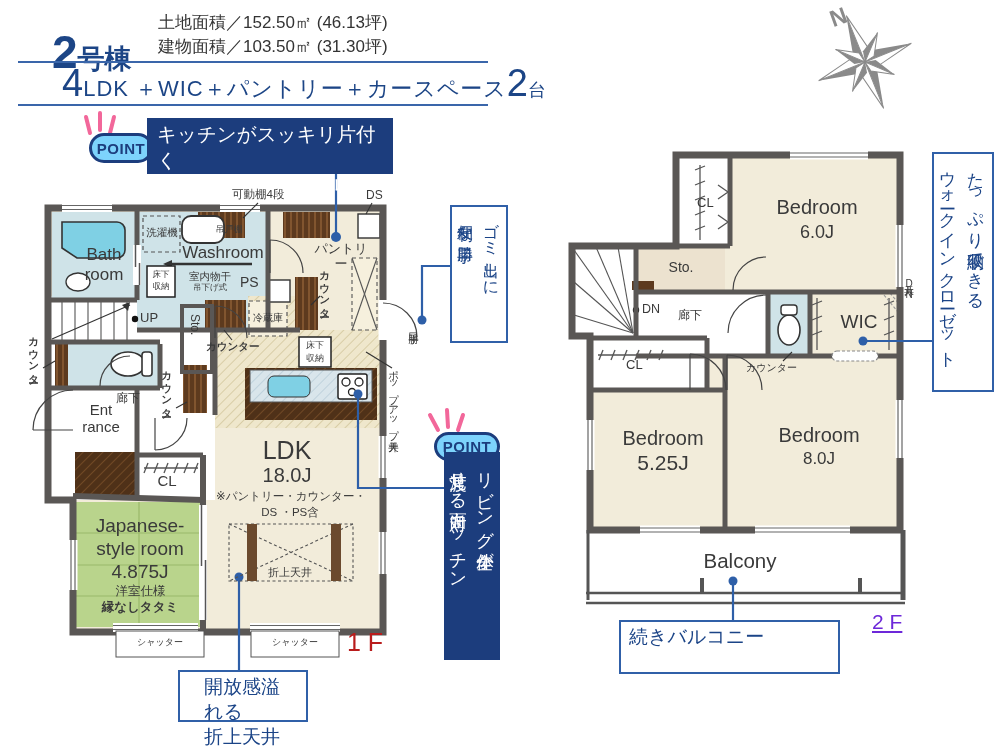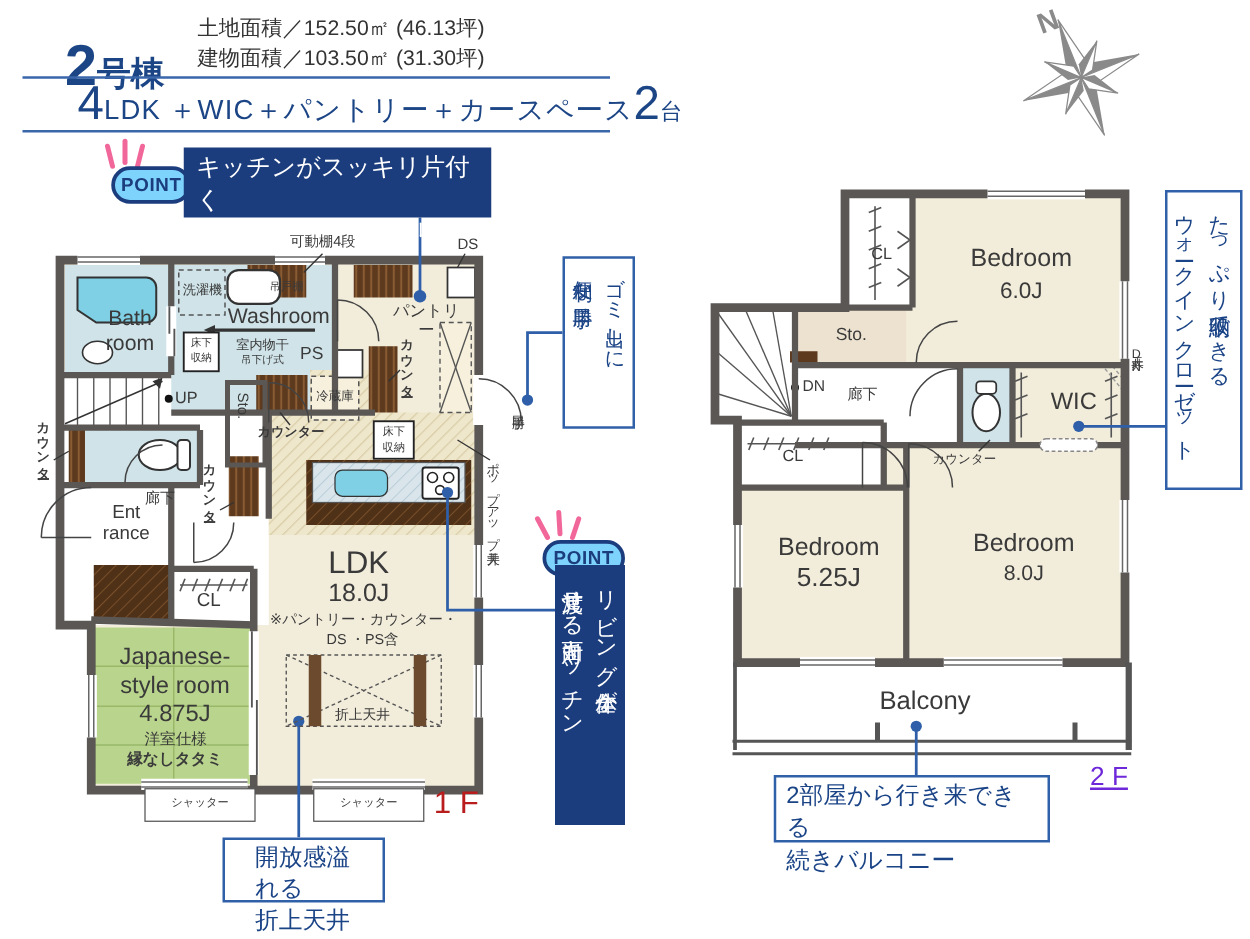--- a/index.html
+++ b/index.html
@@ -415,21 +415,20 @@
 
   <div class="callout vert" style="left:450px;top:205px;width:58px;height:138px;font-size:16px;line-height:26px;padding:5px 2px;box-sizing:border-box;letter-spacing:1px;">
     <div>ゴミ出しに</div>
     <div>便利な勝手口</div>
   </div>
   <div class="callout" style="left:178px;top:670px;width:130px;height:52px;font-size:19px;line-height:25px;padding:2px 24px;box-sizing:border-box;">
     <div>開放感溢れる</div>
     <div>折上天井</div>
   </div>
   <div class="callout" style="left:619px;top:620px;width:221px;height:54px;font-size:19px;line-height:26px;padding:2px 8px;box-sizing:border-box;">
-    <div>2部屋から行き来できる</div>
     <div>続きバルコニー</div>
   </div>
   <div class="callout vert" style="left:932px;top:152px;width:62px;height:240px;font-size:17px;line-height:28px;padding:6px 3px;box-sizing:border-box;letter-spacing:0.5px;">
     <div>たっぷり収納できる</div>
     <div>ウォークインクローゼット</div>
   </div>
 
   <div class="lbl ctr" style="left:72px;top:245px;width:64px;font-size:17px;">Bath
 room</div>
   <div class="lbl ctr" style="left:168px;top:243px;width:110px;font-size:17px;">Washroom</div>

